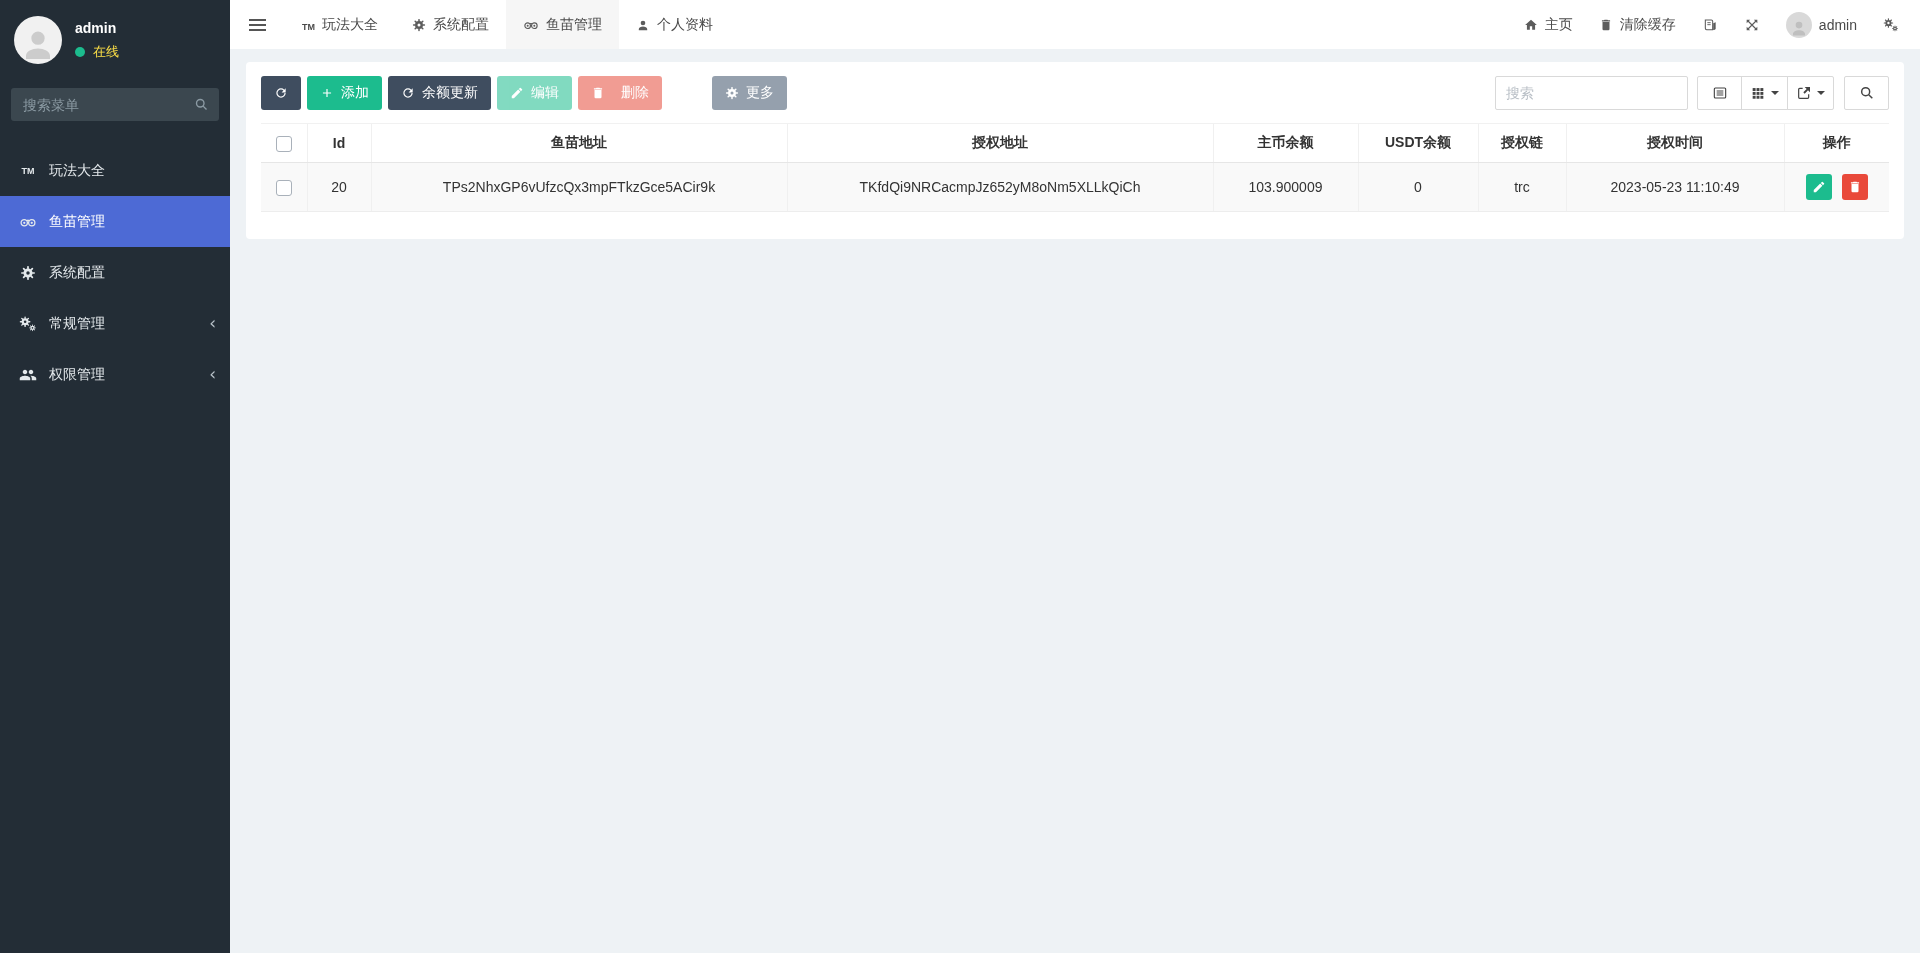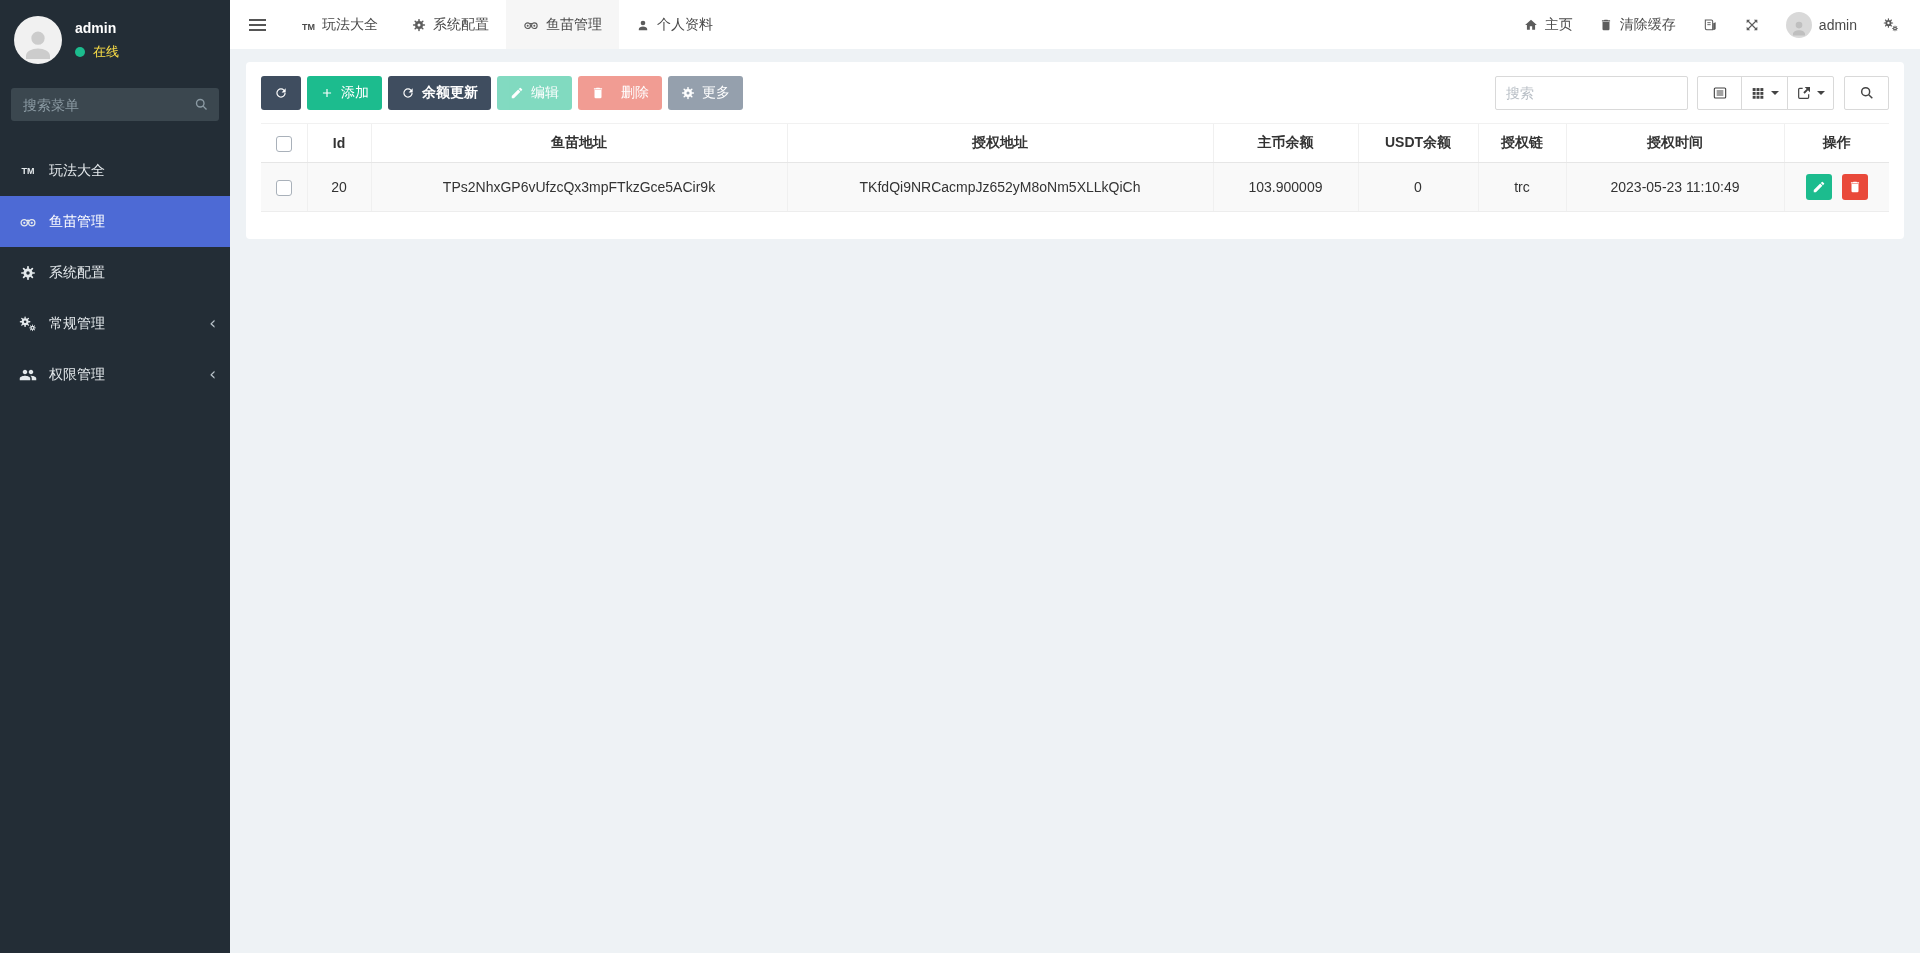--- a/index.html
+++ b/index.html
@@ -57,24 +57,24 @@
   .nav-link{display:flex;align-items:center;gap:7px;padding:0 13px;color:#4a4a4a;cursor:pointer;}
   .avatar-sm{width:26px;height:26px;border-radius:50%;background:#d9d9d9;overflow:hidden;display:flex;align-items:flex-end;justify-content:center;}
   .avatar-sm svg{width:20px;height:20px;color:#bfbfbf;}
 
   
   .content{flex:1;padding:13px 16px;overflow:hidden;}
   .panel{background:#fff;border-radius:4px;padding:14px 15px 27px;}
   .toolbar{display:flex;align-items:center;margin-bottom:13px;}
   .btn{height:34px;border:none;border-radius:3px;color:#fff;font-size:14px;display:inline-flex;
      align-items:center;gap:7px;padding:0 13px;margin-right:6px;cursor:pointer;font-family:inherit;}
-  .btn-dark{background:var(--btn-dark);font-weight:bold;}
+  .btn-dark{background:var(--btn-dark);}
   .btn-green{background:var(--green);}
   .btn-red{background:var(--red);gap:16px;}
-  .btn-gray{background:var(--gray-btn);}
+  .btn-gray{background:var(--gray-btn);margin-left:44px;}
   .btn.disabled{opacity:.55;cursor:default;}
   .toolbar-right{margin-left:auto;display:flex;align-items:center;padding-left:8px;}
   .search-input{width:193px;height:34px;border:1px solid #d9d9d9;border-radius:2px;padding:0 10px;
      font-size:14px;color:#555;outline:none;}
   .search-input::placeholder{color:#b9bfc6;}
   .btn-group{display:flex;margin-left:9px;}
   .btn-white{height:34px;min-width:45px;background:#fff;border:1px solid #d9d9d9;display:inline-flex;
      align-items:center;justify-content:center;gap:5px;color:#444;cursor:pointer;padding:0 8px;}
   .btn-group .btn-white + .btn-white{margin-left:-1px;}
   .btn-group .btn-white:first-child{border-radius:2px 0 0 2px;}

